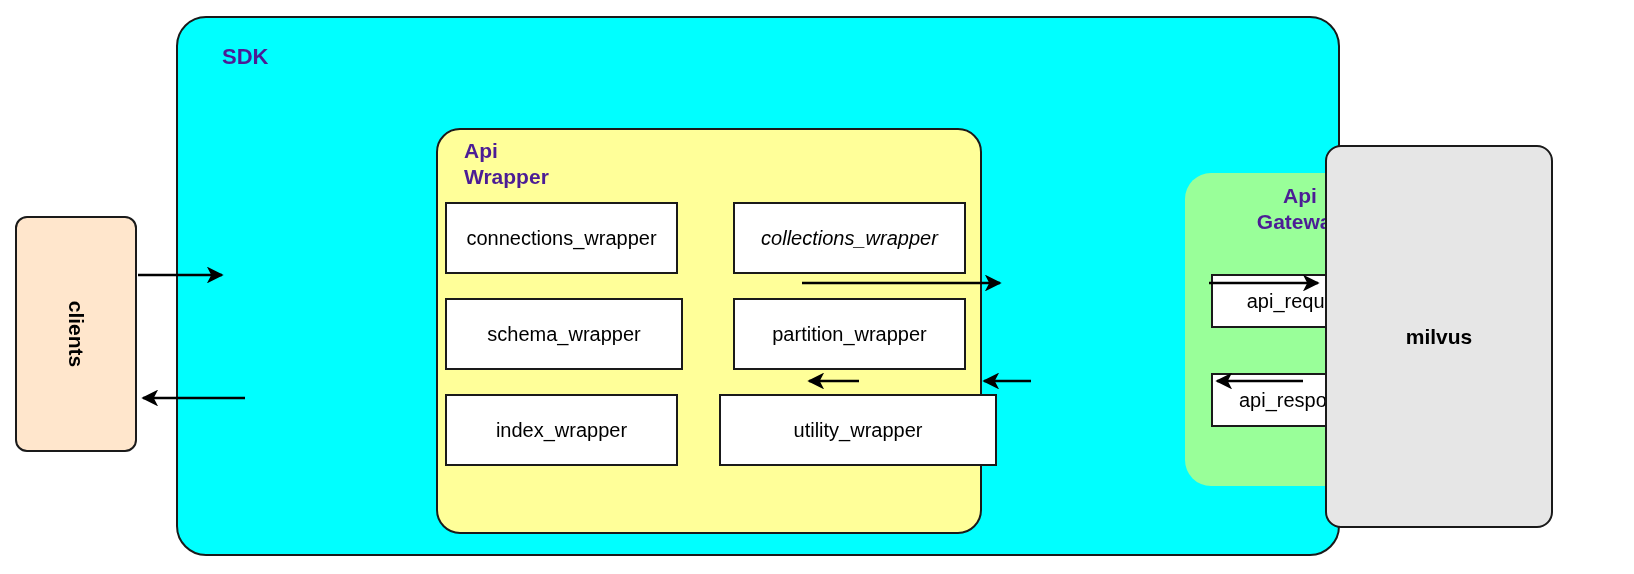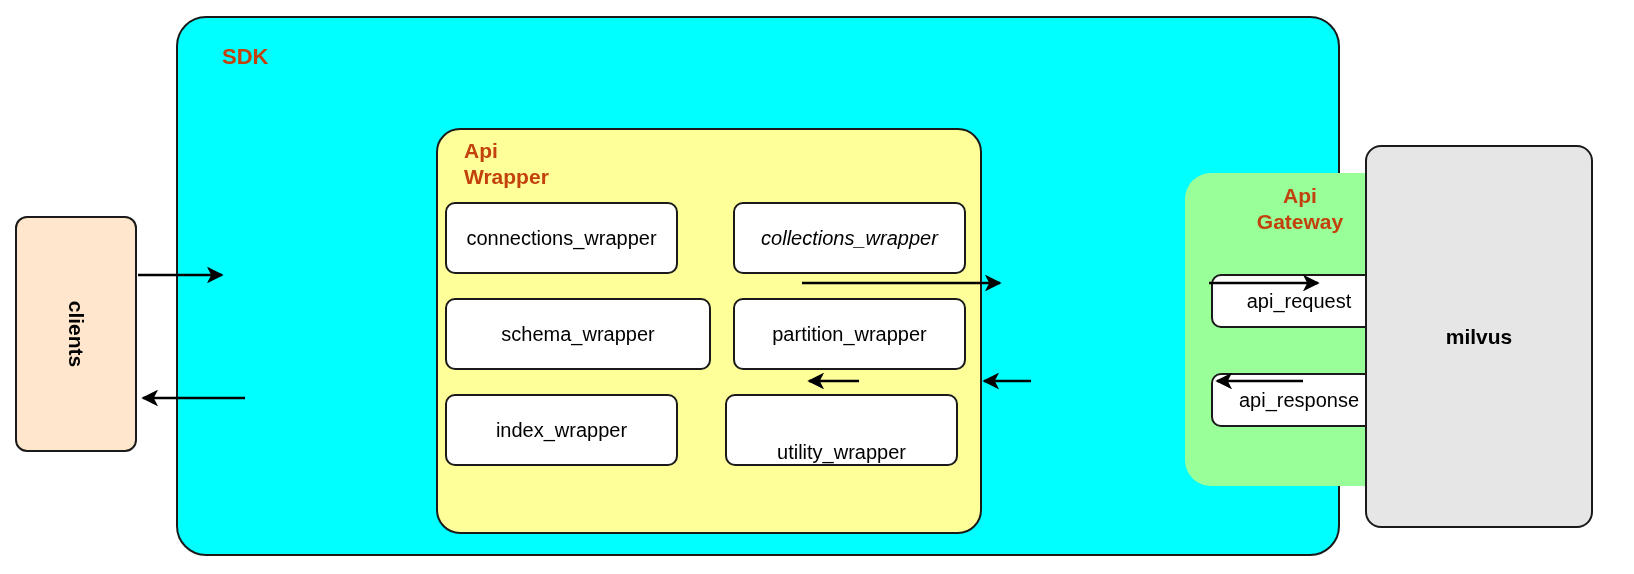--- a/index.html
+++ b/index.html
@@ -34,21 +34,21 @@
     width: 1164px;
     height: 540px;
     background: #00ffff;
     border-radius: 30px;
     display: block;
   }
   .group-label {
     position: absolute;
     font-weight: bold;
     font-size: 21px;
-    color: #c2410c;
+    color: #4c1d95;
     line-height: 1.22;
     white-space: pre-line;
     text-align: center;
   }
   #sdk-label {
     left: 44px;
     top: 26px;
     font-size: 22px;
   }
 
@@ -81,21 +81,21 @@
   }
   #api-gateway-label {
     left: 0;
     top: 10px;
     width: 100%;
   }
 
   
   .leaf {
     background: #ffffff;
-    border-radius: 10px;
+    border-radius: 0;
     font-size: 20px;
     color: #000000;
   }
 
   
   #clients-box {
     left: 15px;
     top: 216px;
     width: 122px;
     height: 236px;
@@ -108,21 +108,20 @@
     transform: rotate(90deg);
     white-space: nowrap;
   }
   #milvus-box {
     left: 1325px;
     top: 145px;
     width: 228px;
     height: 383px;
     background: #e6e6e6;
     border-radius: 16px;
-    margin-left: 40px;
   }
   #milvus-label {
     font-weight: bold;
     font-size: 21px;
   }
 
   
   #arrows {
     position: absolute;
     left: 0;
@@ -144,31 +143,31 @@
       <div class="group-label" id="api-wrapper-label">Api
 Wrapper</div>
 
       <div class="box leaf" style="left:7px; top:72px; width:233px; height:72px;">
         <span>connections_wrapper</span>
       </div>
       <div class="box leaf" style="left:295px; top:72px; width:233px; height:72px;font-style:italic;">
         <span>collections_wrapper</span>
       </div>
 
-      <div class="box leaf" style="left:7px; top:168px; width:266px; height:72px;">
+      <div class="box leaf" style="left:7px; top:168px; width:238px; height:72px;">
         <span>schema_wrapper</span>
       </div>
       <div class="box leaf" style="left:7px; top:264px; width:233px; height:72px;">
         <span>index_wrapper</span>
       </div>
 
       <div class="box leaf" style="left:295px; top:168px; width:233px; height:72px;">
         <span>partition_wrapper</span>
       </div>
-      <div class="box leaf" style="left:287px; top:264px; width:233px; height:72px;align-items:flex-end;">
+      <div class="box leaf" style="left:281px; top:264px; width:278px; height:72px;">
         <span>utility_wrapper</span>
       </div>
     </div>
 
     <div class="box" id="api-gateway-box">
       <div class="group-label" id="api-gateway-label">Api
 Gateway</div>
 
       <div class="box leaf" style="left:26px; top:101px; width:176px; height:54px;">
         <span>api_request</span>

